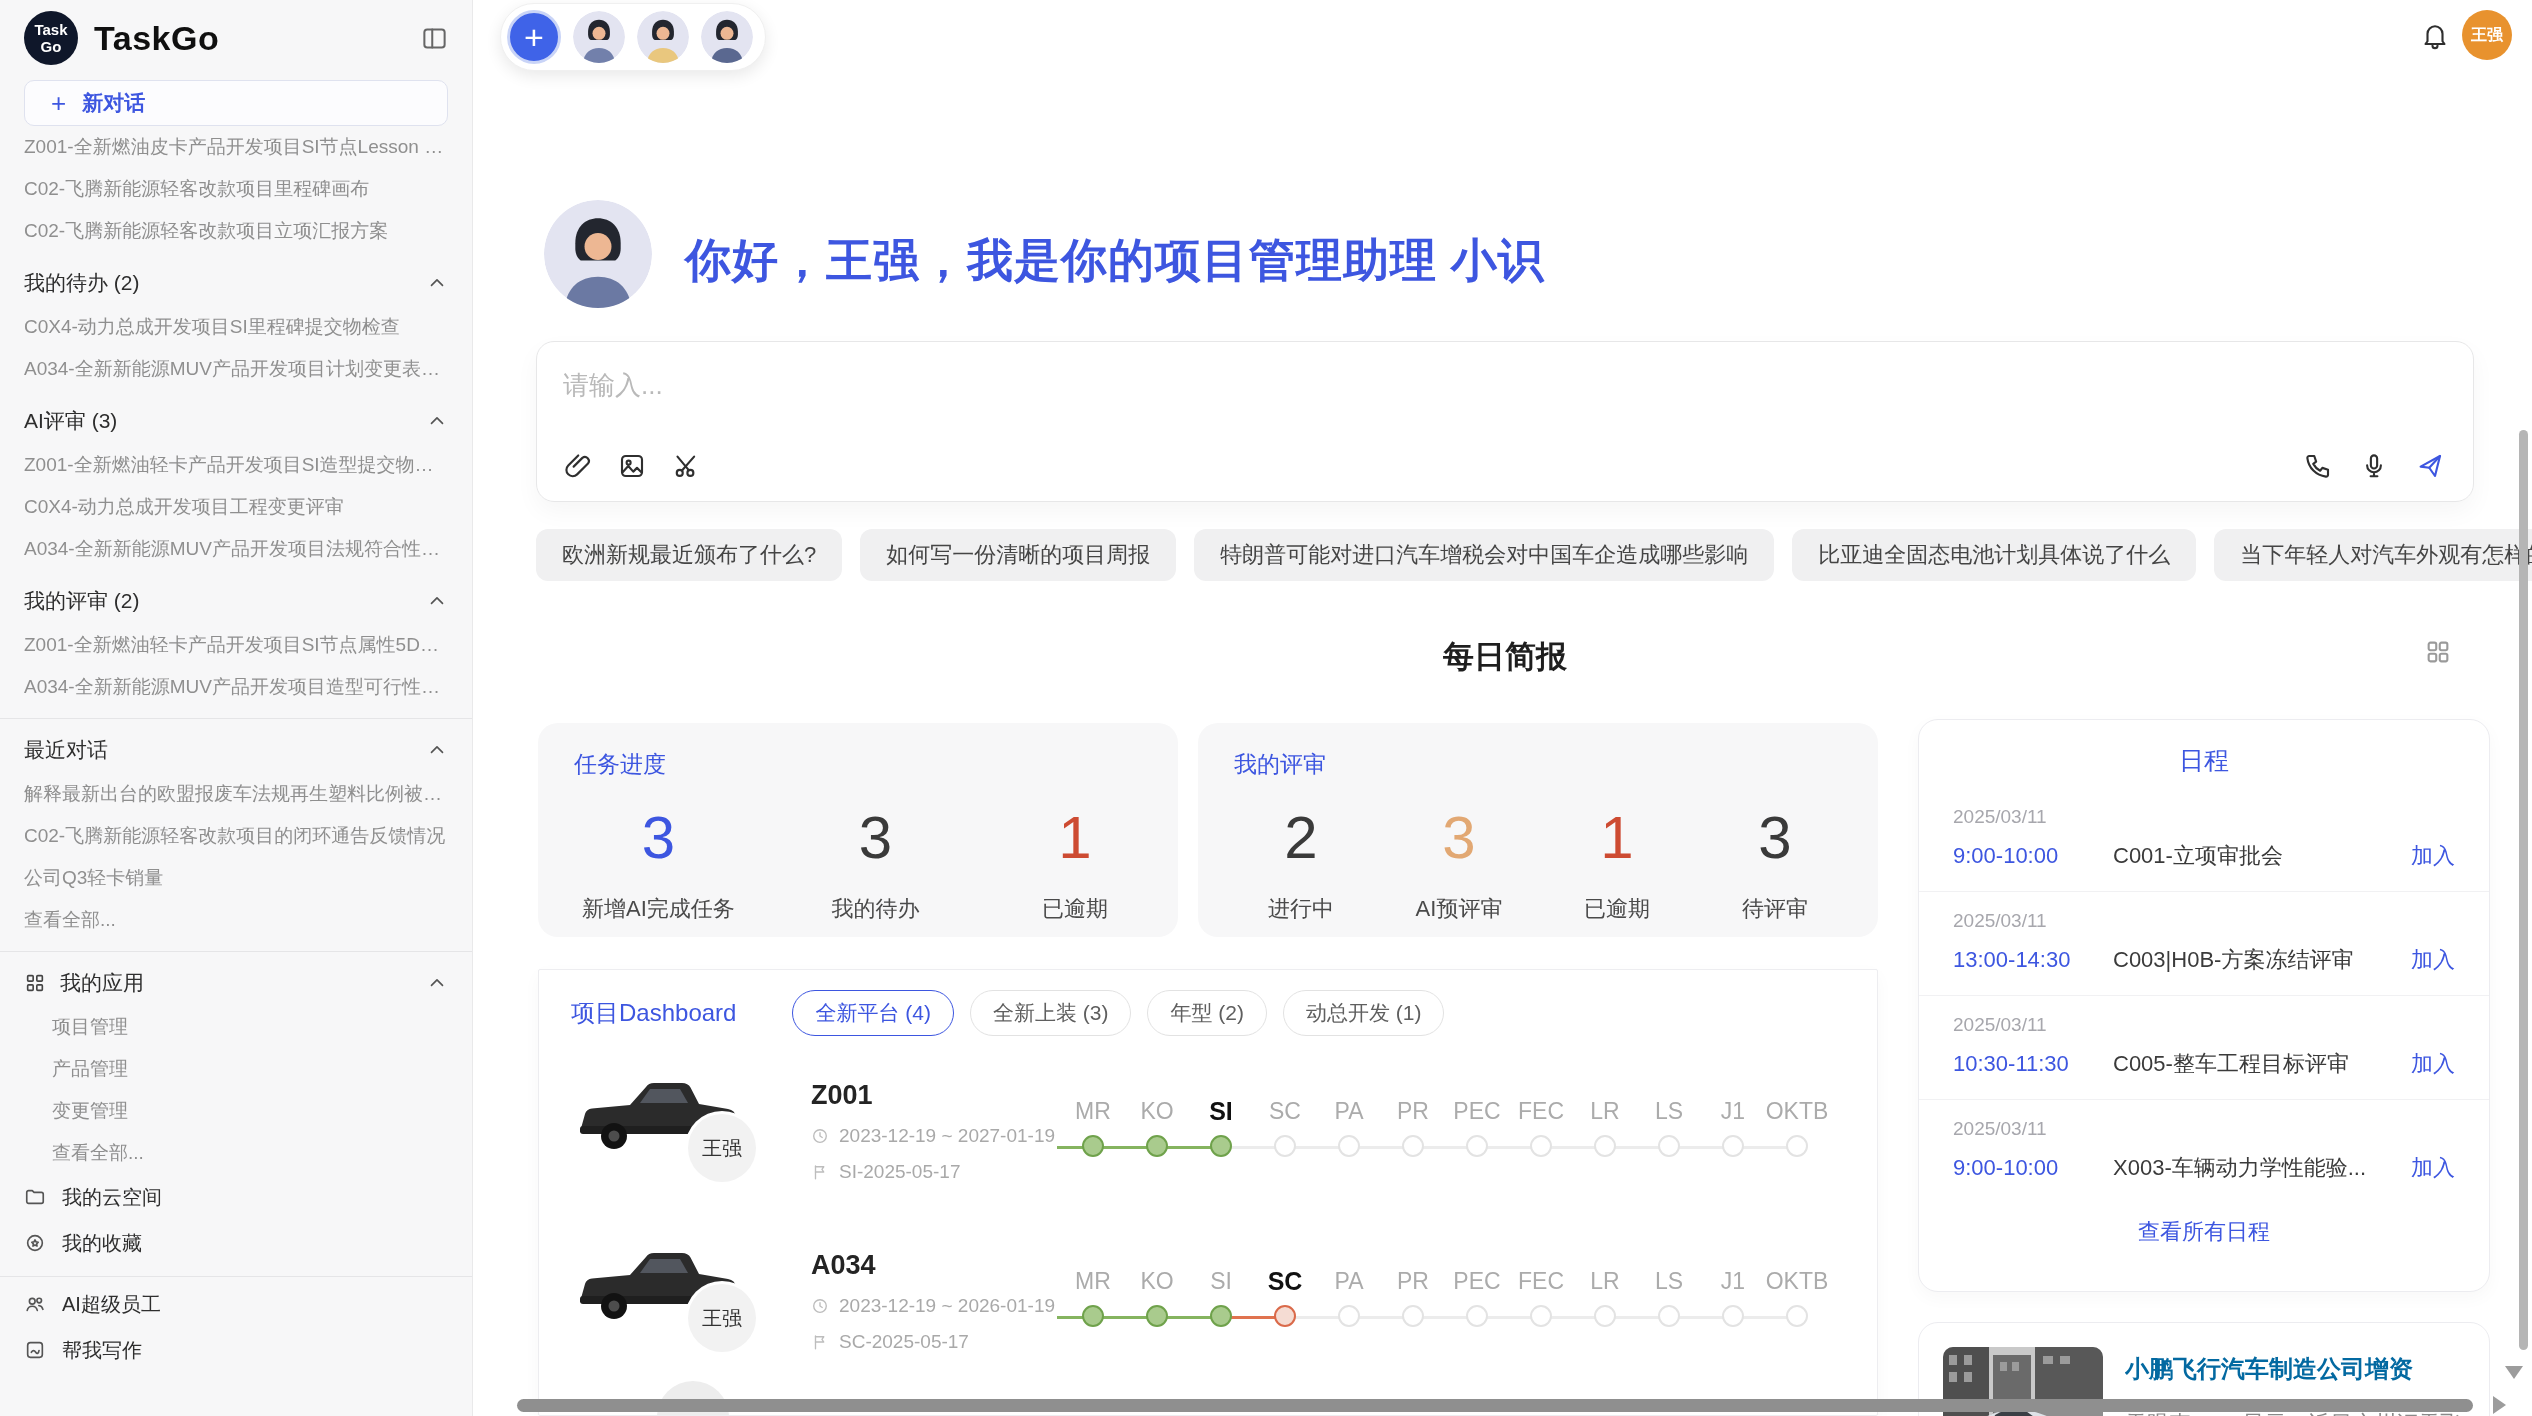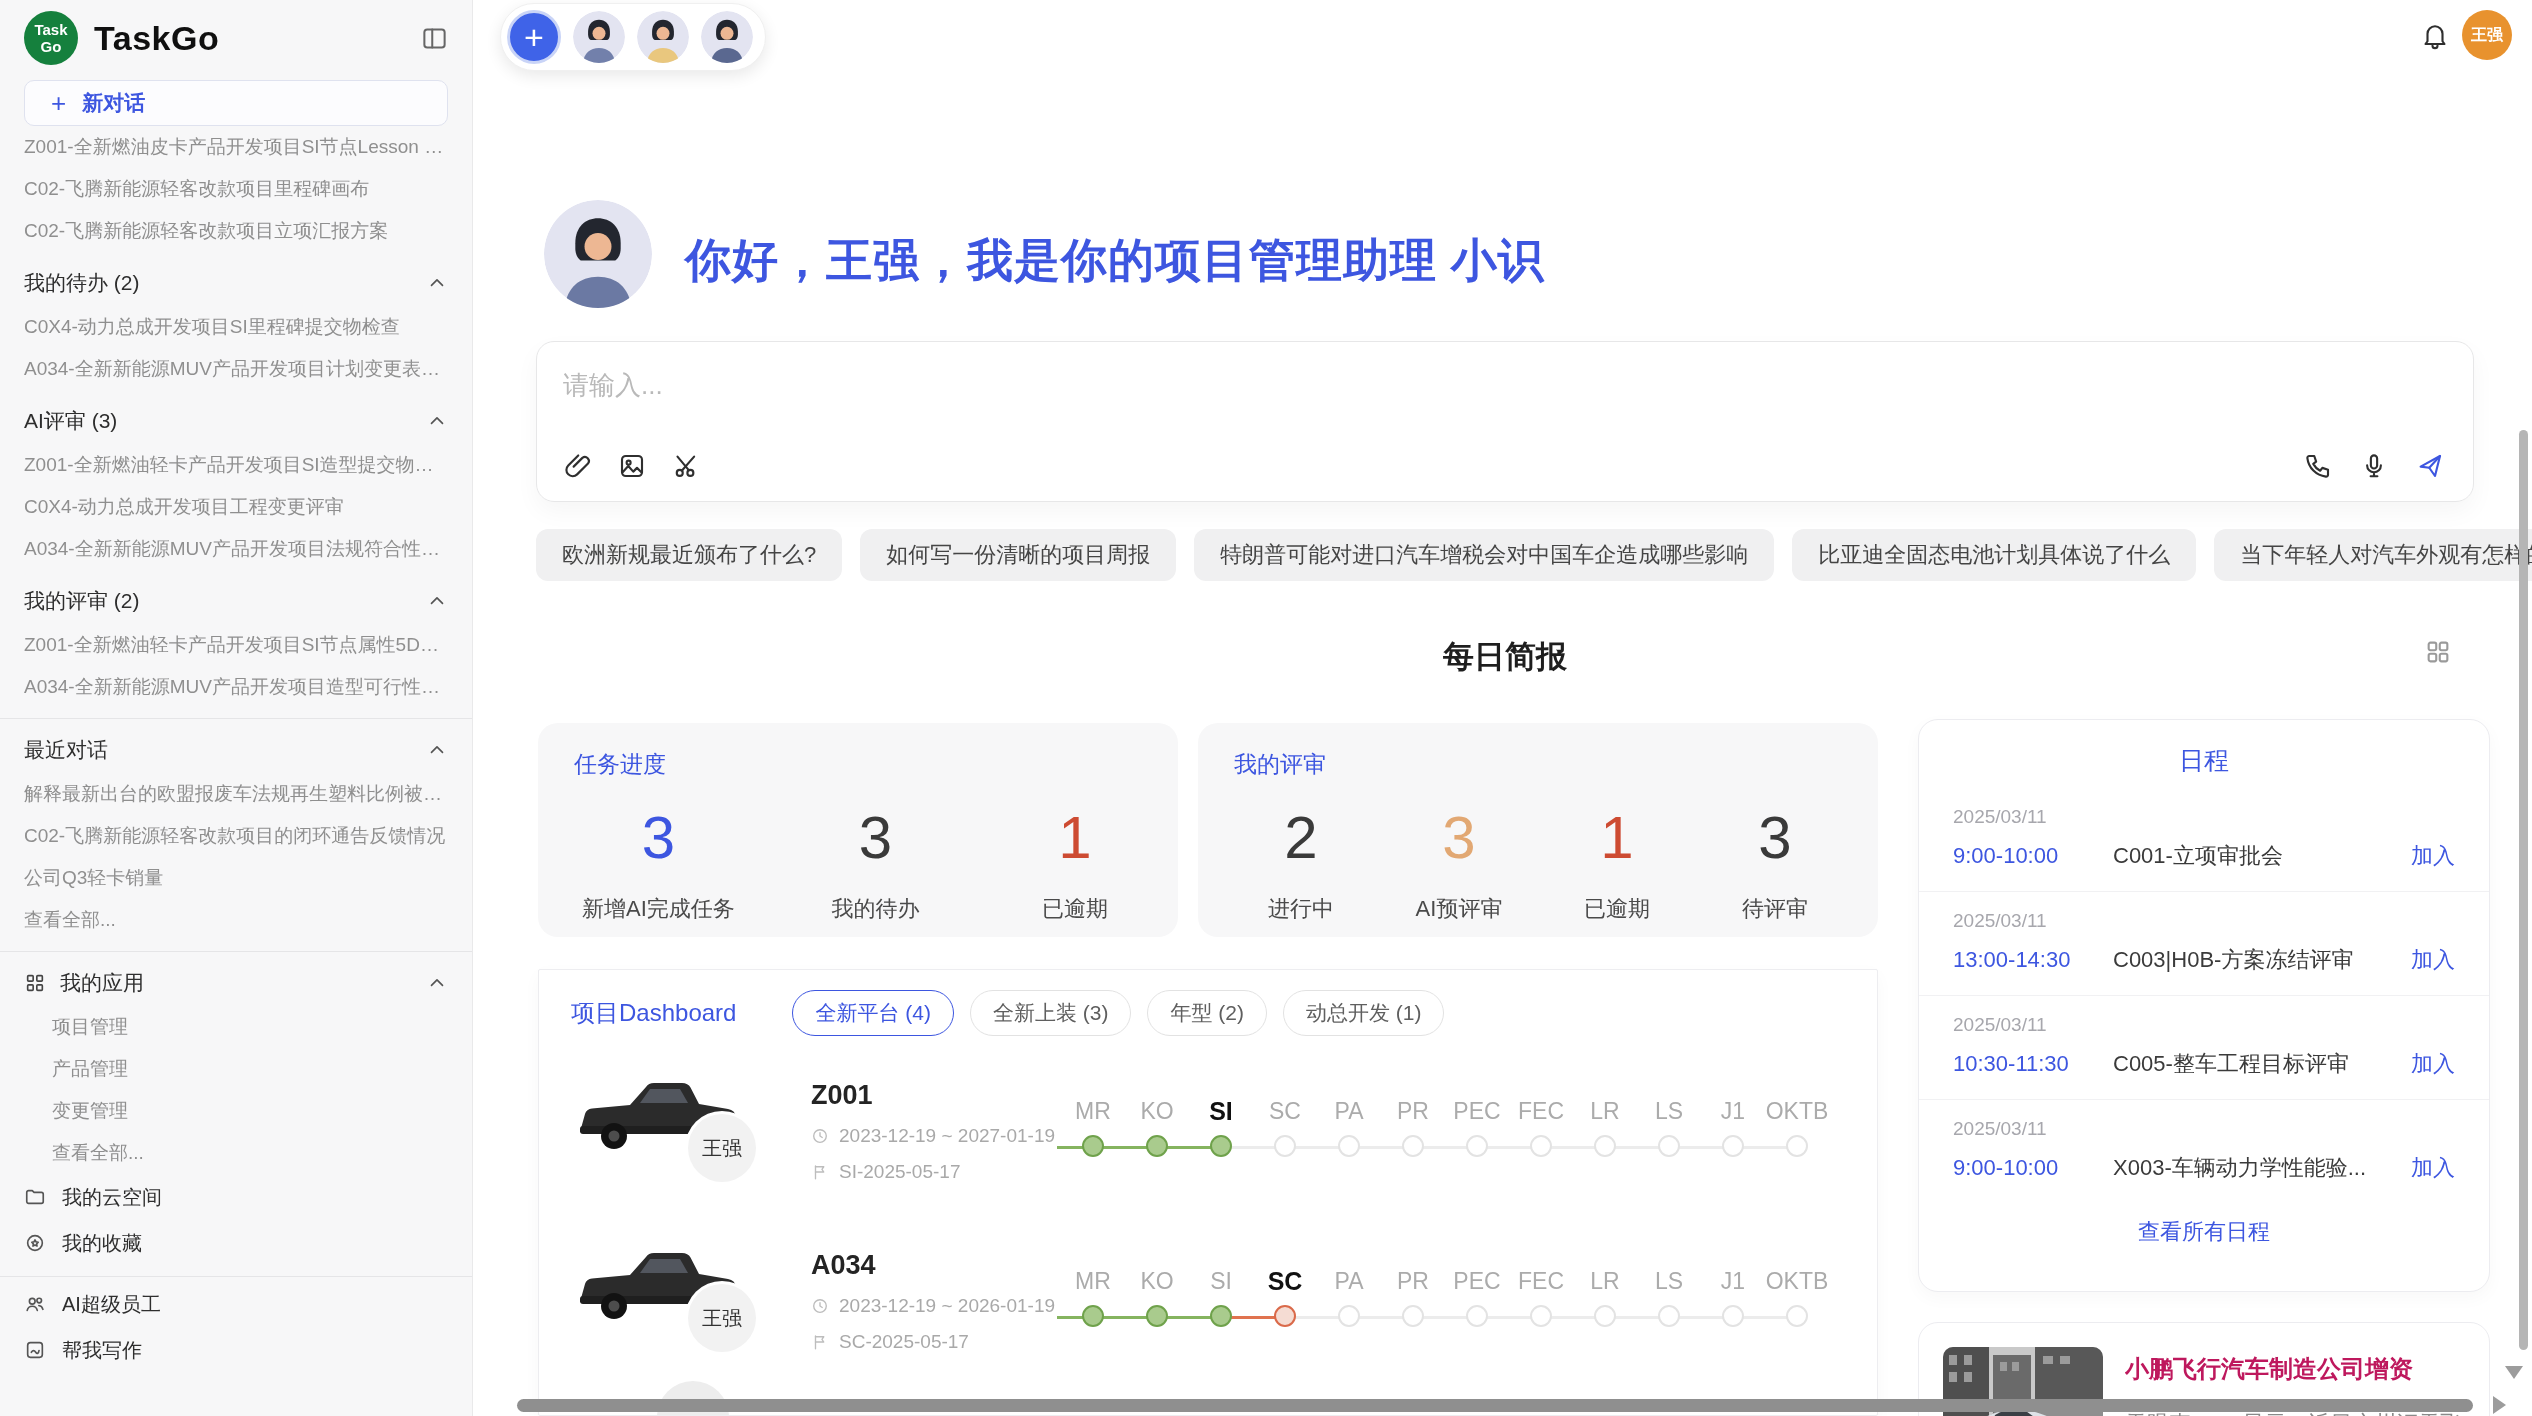--- a/index.html
+++ b/index.html
@@ -5,21 +5,21 @@
   html,body{margin:0;padding:0;}
   body{position:relative;width:2532px;height:1416px;overflow:hidden;background:#fff;
        font-family:"Liberation Sans","DejaVu Sans",sans-serif;color:#333;}
   .icon{display:inline-flex;align-items:center;justify-content:center;}
   .icon svg{width:100%;height:100%;display:block;}
 
   
   .sidebar{position:absolute;left:0;top:0;width:473px;height:1416px;background:#f7f7f8;
            border-right:1px solid #e9e9ea;box-sizing:border-box;padding:0 24px;overflow:hidden;}
   .s-header{display:flex;align-items:center;height:76px;position:relative;}
-  .logo{width:54px;height:54px;border-radius:50%;background:#15803d;color:#fff;display:flex;
+  .logo{width:54px;height:54px;border-radius:50%;background:#0f172a;color:#fff;display:flex;
         flex-direction:column;align-items:center;justify-content:center;font-size:15px;font-weight:700;line-height:1.15;flex:0 0 54px;}
   .app-name{font-size:34px;font-weight:700;color:#101010;margin-left:16px;letter-spacing:.5px;}
   .panel-btn{position:absolute;right:0;top:25px;width:27px;height:27px;color:#666;}
   .new-chat{height:44px;background:#fcfcfe;border:1px solid #dfe2ef;border-radius:10px;display:flex;
             align-items:center;padding:0 26px;color:#3d56e0;font-size:21px;font-weight:700;margin-top:4px;}
   .new-chat .plus{font-size:26px;margin-right:16px;font-weight:400;line-height:1;}
   .group-header{height:46px;display:flex;align-items:center;font-size:21px;color:#2e2e2e;margin-top:8px;}
   .gh-label{flex:1;}
   .chev{width:22px;height:22px;color:#555;}
   .group-item{height:42px;line-height:42px;font-size:19px;color:#8f8f8f;white-space:nowrap;
@@ -120,21 +120,21 @@
   .e-main{display:flex;align-items:center;}
   .e-time{width:160px;font-size:22px;color:#3d56e0;}
   .e-title{flex:1;font-size:22px;color:#3b3b3b;white-space:nowrap;overflow:hidden;text-overflow:ellipsis;}
   .e-join{font-size:22px;color:#3d56e0;}
   .view-all{text-align:center;font-size:22px;color:#3d56e0;margin-top:14px;}
 
   .news-card{position:absolute;left:1445px;top:1322px;width:572px;height:176px;border:1px solid #ececf0;
              border-radius:20px;background:#fff;box-sizing:border-box;padding:24px;display:flex;gap:22px;}
   .news-img{width:160px;height:106px;border-radius:10px;overflow:hidden;flex:0 0 160px;}
   .news-text{flex:1;overflow:hidden;}
-  .news-title{font-size:24px;font-weight:700;color:#be185d;margin-top:6px;}
+  .news-title{font-size:24px;font-weight:700;color:#0369a1;margin-top:6px;}
   .news-body{font-size:22px;color:#8a8a8a;margin-top:24px;white-space:nowrap;overflow:hidden;}
 
   .scroll-h{position:absolute;left:44px;top:1399px;width:1956px;height:13px;border-radius:7px;background:#8f8f8f;}
   .arrow-right{position:absolute;left:2020px;top:1396px;width:0;height:0;border-top:9px solid transparent;
                border-bottom:9px solid transparent;border-left:13px solid #9c9c9c;}
   .arrow-down{position:absolute;left:2032px;top:1366px;width:0;height:0;border-left:9px solid transparent;
               border-right:9px solid transparent;border-top:13px solid #9c9c9c;}
   .scroll-v{position:absolute;left:2046px;top:430px;width:9px;height:920px;border-radius:5px;background:#b5b5b5;}
 </style>
 </head>

